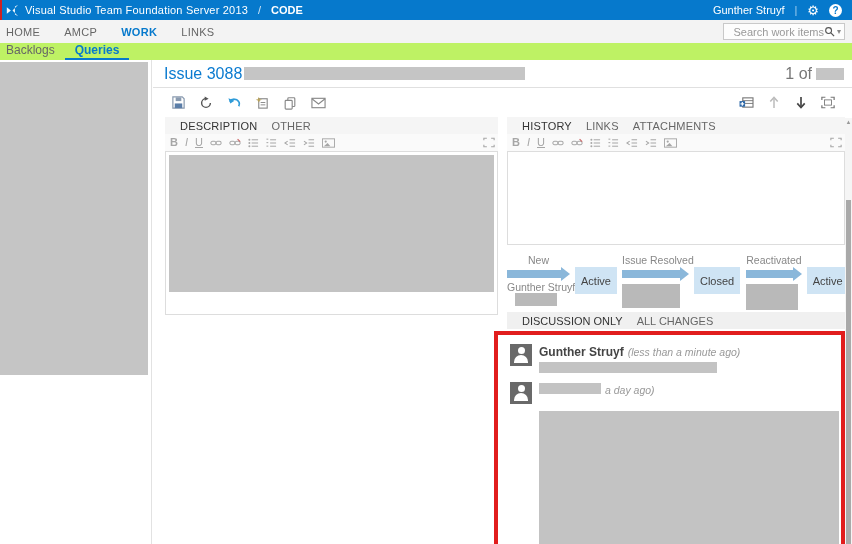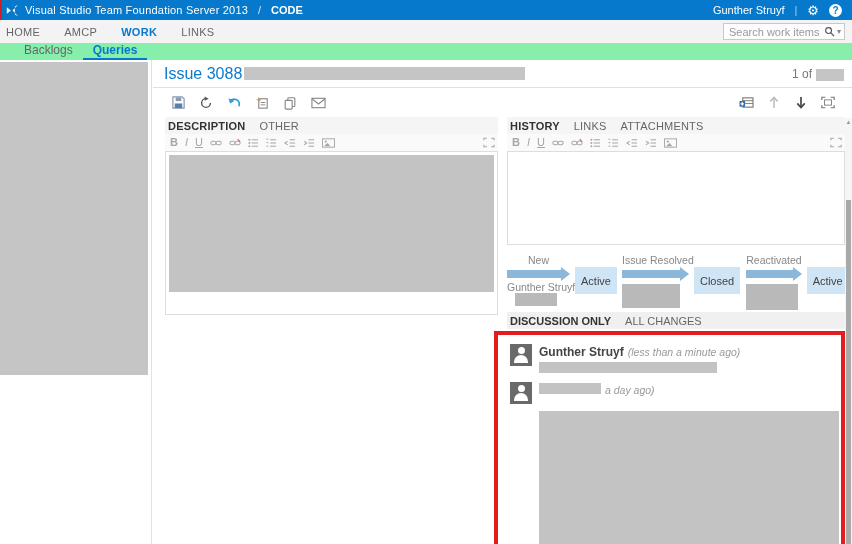--- a/index.html
+++ b/index.html
@@ -24,57 +24,57 @@
 
   
   .navrow { position:absolute; left:0; top:20px; width:852px; height:23px; background:#f3f3f3;
             display:flex; align-items:center; font-size:11px; color:#666; }
   .navrow .navitem { padding:0 12px; letter-spacing:.3px; cursor:pointer; }
   .navrow .navitem.first { padding-left:6px; }
   .navrow .navitem.active { color:#0679cc; font-weight:bold; }
   .searchbox { position:absolute; right:7px; top:3px; width:122px; height:17px; background:#fdfdfd;
                border:1px solid #c9c9c9; display:flex; align-items:center; font-size:11px; color:#999;
                padding:0 3px 0 5px; }
-  .searchbox .ph { flex:1; overflow:hidden; white-space:nowrap; }
+  .searchbox .ph { flex:1; overflow:hidden; white-space:nowrap;text-align:right; }
   .searchbox .caret { color:#888; font-size:8px; margin-left:2px; }
 
-  .subnavrow { position:absolute; left:0; top:43px; width:852px; height:17px; background:#86efac;
-               display:flex; align-items:flex-start; font-size:12px; color:#666;padding-left:18px; }
+  .subnavrow { position:absolute; left:0; top:43px; width:852px; height:17px; background:#bef264;
+               display:flex; align-items:flex-start; font-size:12px; color:#666; }
   .subnav-item { padding:0 10px; cursor:pointer; }
   .subnav-item.first { padding-left:6px; }
   .subnav-item.active { color:#0679cc; font-weight:bold; border-bottom:3px solid #0679cc; padding-bottom:1px; }
 
   
   .content { position:absolute; left:0; top:60px; width:852px; height:484px; background:#fff; }
   .sidebar { position:absolute; left:0; top:0; width:152px; height:484px; border-right:1px solid #e2e2e2; }
   .sidebar .ph-block { position:absolute; left:0; top:2px; width:148px; height:313px; background:#c5c5c5; }
 
   .main { position:absolute; left:153px; top:0; width:699px; height:484px; }
 
   .titlerow { position:absolute; left:0; top:0; width:699px; height:28px; border-bottom:1px solid #e0e0e0;
               display:flex; align-items:center; padding:0 8px 0 11px; }
   .wi-title { color:#0b7bd0; font-size:16px; white-space:nowrap; cursor:pointer; }
   .wi-title-ph { width:281px; height:13px; background:#c5c5c5; margin-left:2px; }
-  .pager { margin-left:auto; display:flex; align-items:flex-end; gap:4px; color:#777; font-size:12px; }
+  .pager { margin-left:auto; display:flex; align-items:center; gap:4px; color:#777; font-size:16px; }
   .pager-ph { width:28px; height:12px; background:#c5c5c5; }
 
   .toolbar { position:absolute; left:0; top:29px; width:692px; height:27px; display:flex; align-items:center;
              padding-left:11px; }
   .tbtn { width:28px; height:20px; display:flex; align-items:center; justify-content:center; cursor:pointer; }
   .toolbar-right { margin-left:auto; display:flex; padding-right:4px; }
   .toolbar-right .tbtn { width:27px; }
 
   
   .panel { position:absolute; top:57px; }
   .panel-desc { left:12px; width:333px; }
   .panel-hist { left:354px; width:338px; }
   .ptabs { height:17px; background:#f5f5f5; display:flex; align-items:center; gap:14px;
            font-size:11px; color:#666; padding-left:3px; letter-spacing:.2px; }
   .ptab { cursor:pointer; white-space:nowrap; }
-  .ptab.active { color:#333; font-weight:bold; }
+  .ptab.active { color:#333; font-weight:normal;margin-left:12px; }
   .etoolbar { height:17px; background:#fafafa; display:flex; align-items:center; gap:7px; padding:0 3px 0 5px; }
   .eico { color:#a6a6a6; font-size:11px; line-height:1; cursor:pointer; display:flex; align-items:center; }
   .eico.b { font-weight:bold; }
   .eico.i { font-style:italic; }
   .eico.u { text-decoration:underline; }
   .eico.right { margin-left:auto; }
   .editorbox { border:1px solid #ddd; background:#fff; }
   .editor-desc { height:164px; padding:3px; }
   .editor-desc .ph-block { width:100%; height:137px; background:#c3c3c3; }
   .editor-hist { height:94px; }

